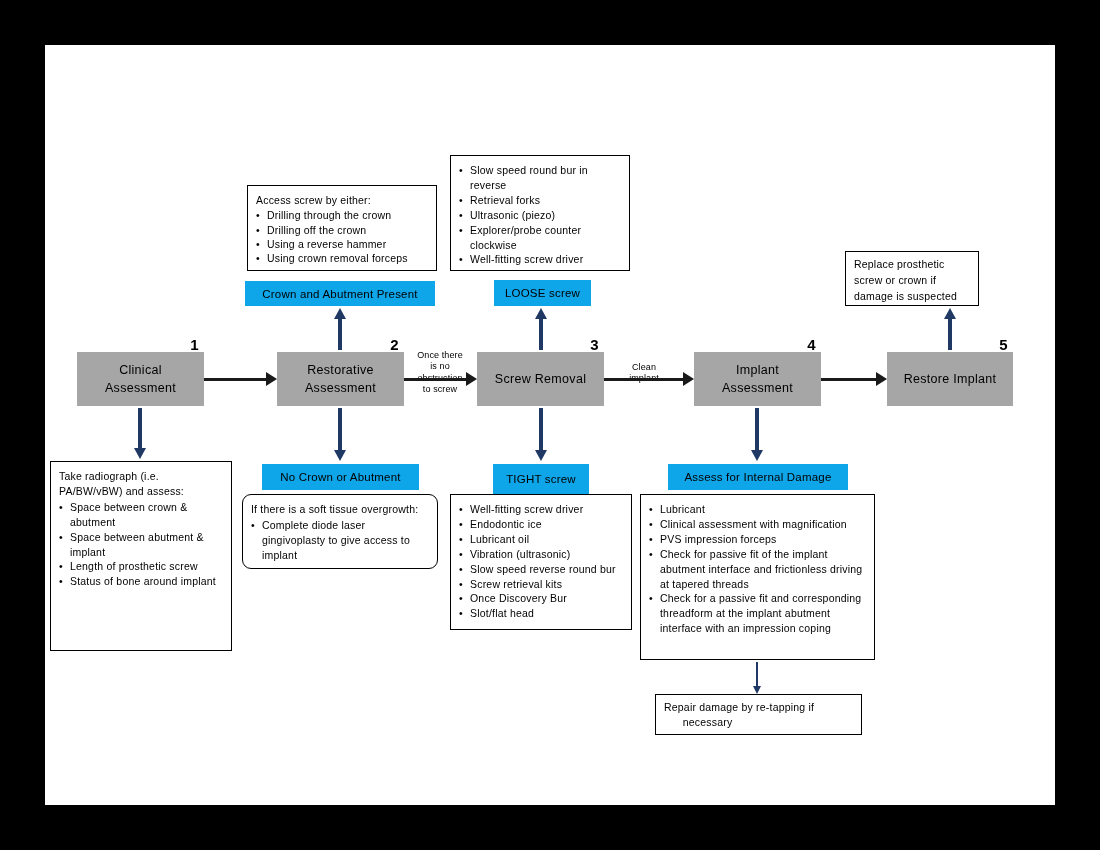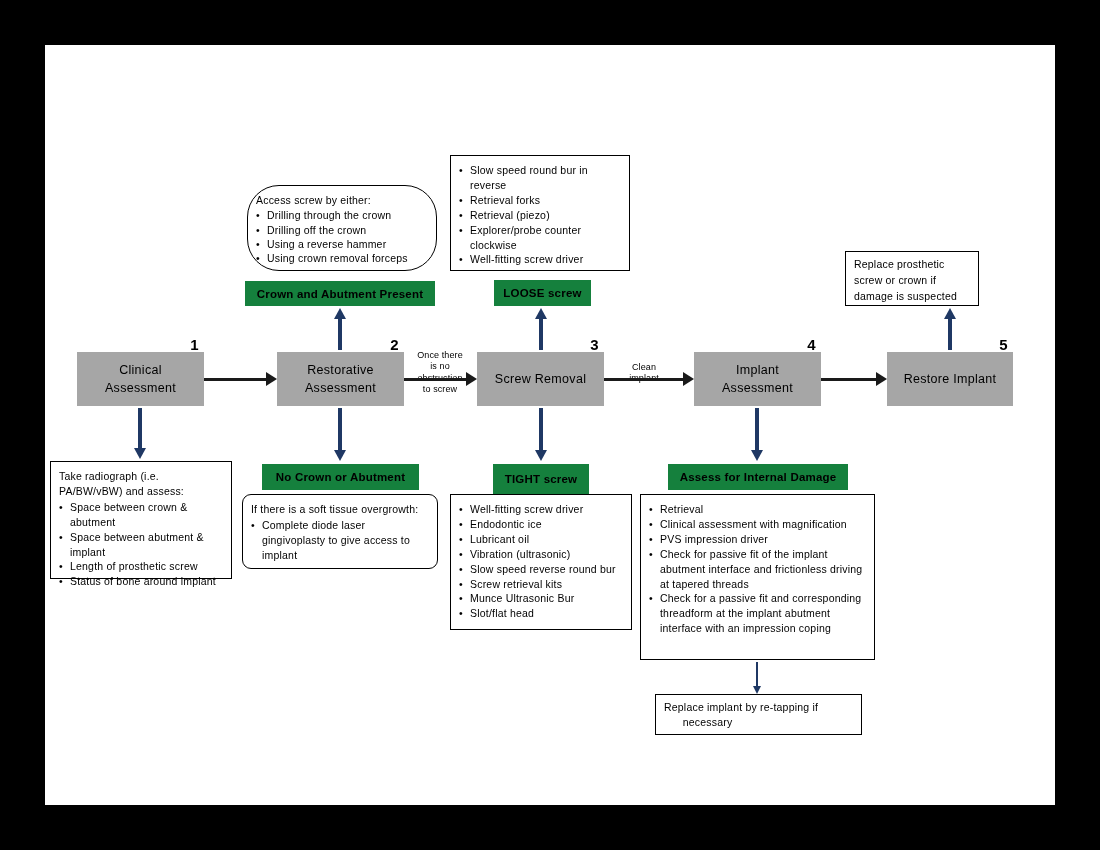--- a/index.html
+++ b/index.html
@@ -30,22 +30,22 @@
   }
   .intro{margin:0 0 1px 0;}
   .bullet-item{display:flex;}
   .bullet-item .dot{width:11px;flex:0 0 11px;}
   .bullet-item .btx{flex:1;}
   .plain{white-space:pre-line;}
   .plainwrap{white-space:pre-wrap;}
 
   
   .tag{
-    position:absolute;background:#15803d;display:flex;align-items:center;justify-content:center;
-    font-weight:bold;font-size:11.5px;letter-spacing:.2px;text-align:right;
+    position:absolute;background:#0ea5e9;display:flex;align-items:center;justify-content:center;
+    font-weight:normal;font-size:11.5px;letter-spacing:.2px;text-align:right;
   }
 
   
   .harrow{position:absolute;height:3px;background:#1a1a1a;z-index:5;}
   .harrow::after{
     content:"";position:absolute;right:-10px;top:-6px;width:0;height:0;
     border-top:7px solid transparent;border-bottom:7px solid transparent;
     border-left:11px solid #1a1a1a;
   }
 
@@ -125,21 +125,21 @@
     <div class="varrow down" style="left:494px;top:363px;height:42px;"></div>
     <div class="varrow down" style="left:710px;top:363px;height:42px;"></div>
     <div class="varrow down thin" style="left:711px;top:617px;height:24px;"></div>
 
     <div class="tag" style="left:200px;top:236px;width:190px;height:25px;">Crown and Abutment Present</div>
     <div class="tag" style="left:449px;top:235px;width:97px;height:26px;">LOOSE screw</div>
     <div class="tag" style="left:217px;top:419px;width:157px;height:26px;">No Crown or Abutment</div>
     <div class="tag" style="left:448px;top:419px;width:96px;height:30px;">TIGHT screw</div>
     <div class="tag" style="left:623px;top:419px;width:180px;height:26px;">Assess for Internal Damage</div>
 
-    <div class="ibox" style="left:202px;top:140px;width:190px;height:86px;line-height:1.36;border-radius:32px;">
+    <div class="ibox" style="left:202px;top:140px;width:190px;height:86px;line-height:1.36;">
       <div class="intro">Access screw by either:</div>
       <div>
           <div class="bullet-item">
             <span class="dot">•</span>
             <span class="btx">Drilling through the crown</span>
           </div>
           <div class="bullet-item">
             <span class="dot">•</span>
             <span class="btx">Drilling off the crown</span>
           </div>
@@ -159,38 +159,38 @@
           <div class="bullet-item">
             <span class="dot">•</span>
             <span class="btx">Slow speed round bur in reverse</span>
           </div>
           <div class="bullet-item">
             <span class="dot">•</span>
             <span class="btx">Retrieval forks</span>
           </div>
           <div class="bullet-item">
             <span class="dot">•</span>
-            <span class="btx">Retrieval (piezo)</span>
+            <span class="btx">Ultrasonic (piezo)</span>
           </div>
           <div class="bullet-item">
             <span class="dot">•</span>
             <span class="btx">Explorer/probe counter clockwise</span>
           </div>
           <div class="bullet-item">
             <span class="dot">•</span>
             <span class="btx">Well-fitting screw driver</span>
           </div>
         </div>
     </div>
 
     <div class="ibox" style="left:800px;top:206px;width:134px;height:55px;padding:5px 8px;line-height:1.5;">
       <div class="plain">Replace prosthetic screw or crown if damage is suspected</div>
     </div>
 
-    <div class="ibox" style="left:5px;top:416px;width:182px;height:118px;">
+    <div class="ibox" style="left:5px;top:416px;width:182px;height:190px;">
       <div class="intro">Take radiograph (i.e. PA/BW/vBW) and assess:</div>
       <div>
           <div class="bullet-item">
             <span class="dot">•</span>
             <span class="btx">Space between crown &amp; abutment</span>
           </div>
           <div class="bullet-item">
             <span class="dot">•</span>
             <span class="btx">Space between abutment &amp; implant</span>
           </div>
@@ -236,53 +236,53 @@
           <div class="bullet-item">
             <span class="dot">•</span>
             <span class="btx">Slow speed reverse round bur</span>
           </div>
           <div class="bullet-item">
             <span class="dot">•</span>
             <span class="btx">Screw retrieval kits</span>
           </div>
           <div class="bullet-item">
             <span class="dot">•</span>
-            <span class="btx">Munce Ultrasonic Bur</span>
+            <span class="btx">Once Discovery Bur</span>
           </div>
           <div class="bullet-item">
             <span class="dot">•</span>
             <span class="btx">Slot/flat head</span>
           </div>
         </div>
     </div>
 
     <div class="ibox" style="left:595px;top:449px;width:235px;height:166px;">
       <div>
           <div class="bullet-item">
             <span class="dot">•</span>
-            <span class="btx">Retrieval</span>
+            <span class="btx">Lubricant</span>
           </div>
           <div class="bullet-item">
             <span class="dot">•</span>
             <span class="btx">Clinical assessment with magnification</span>
           </div>
           <div class="bullet-item">
             <span class="dot">•</span>
-            <span class="btx">PVS impression driver</span>
+            <span class="btx">PVS impression forceps</span>
           </div>
           <div class="bullet-item">
             <span class="dot">•</span>
             <span class="btx">Check for passive fit of the implant abutment interface and frictionless driving at tapered threads</span>
           </div>
           <div class="bullet-item">
             <span class="dot">•</span>
             <span class="btx">Check for a passive fit and corresponding threadform at the implant abutment interface with an impression coping</span>
           </div>
         </div>
     </div>
 
     <div class="ibox" style="left:610px;top:649px;width:207px;height:41px;padding:5px 8px;">
-      <div class="plainwrap">Replace implant by re-tapping if
+      <div class="plainwrap">Repair damage by re-tapping if
       necessary</div>
     </div>
 
   </div>
 </div>
 
 </body></html>

